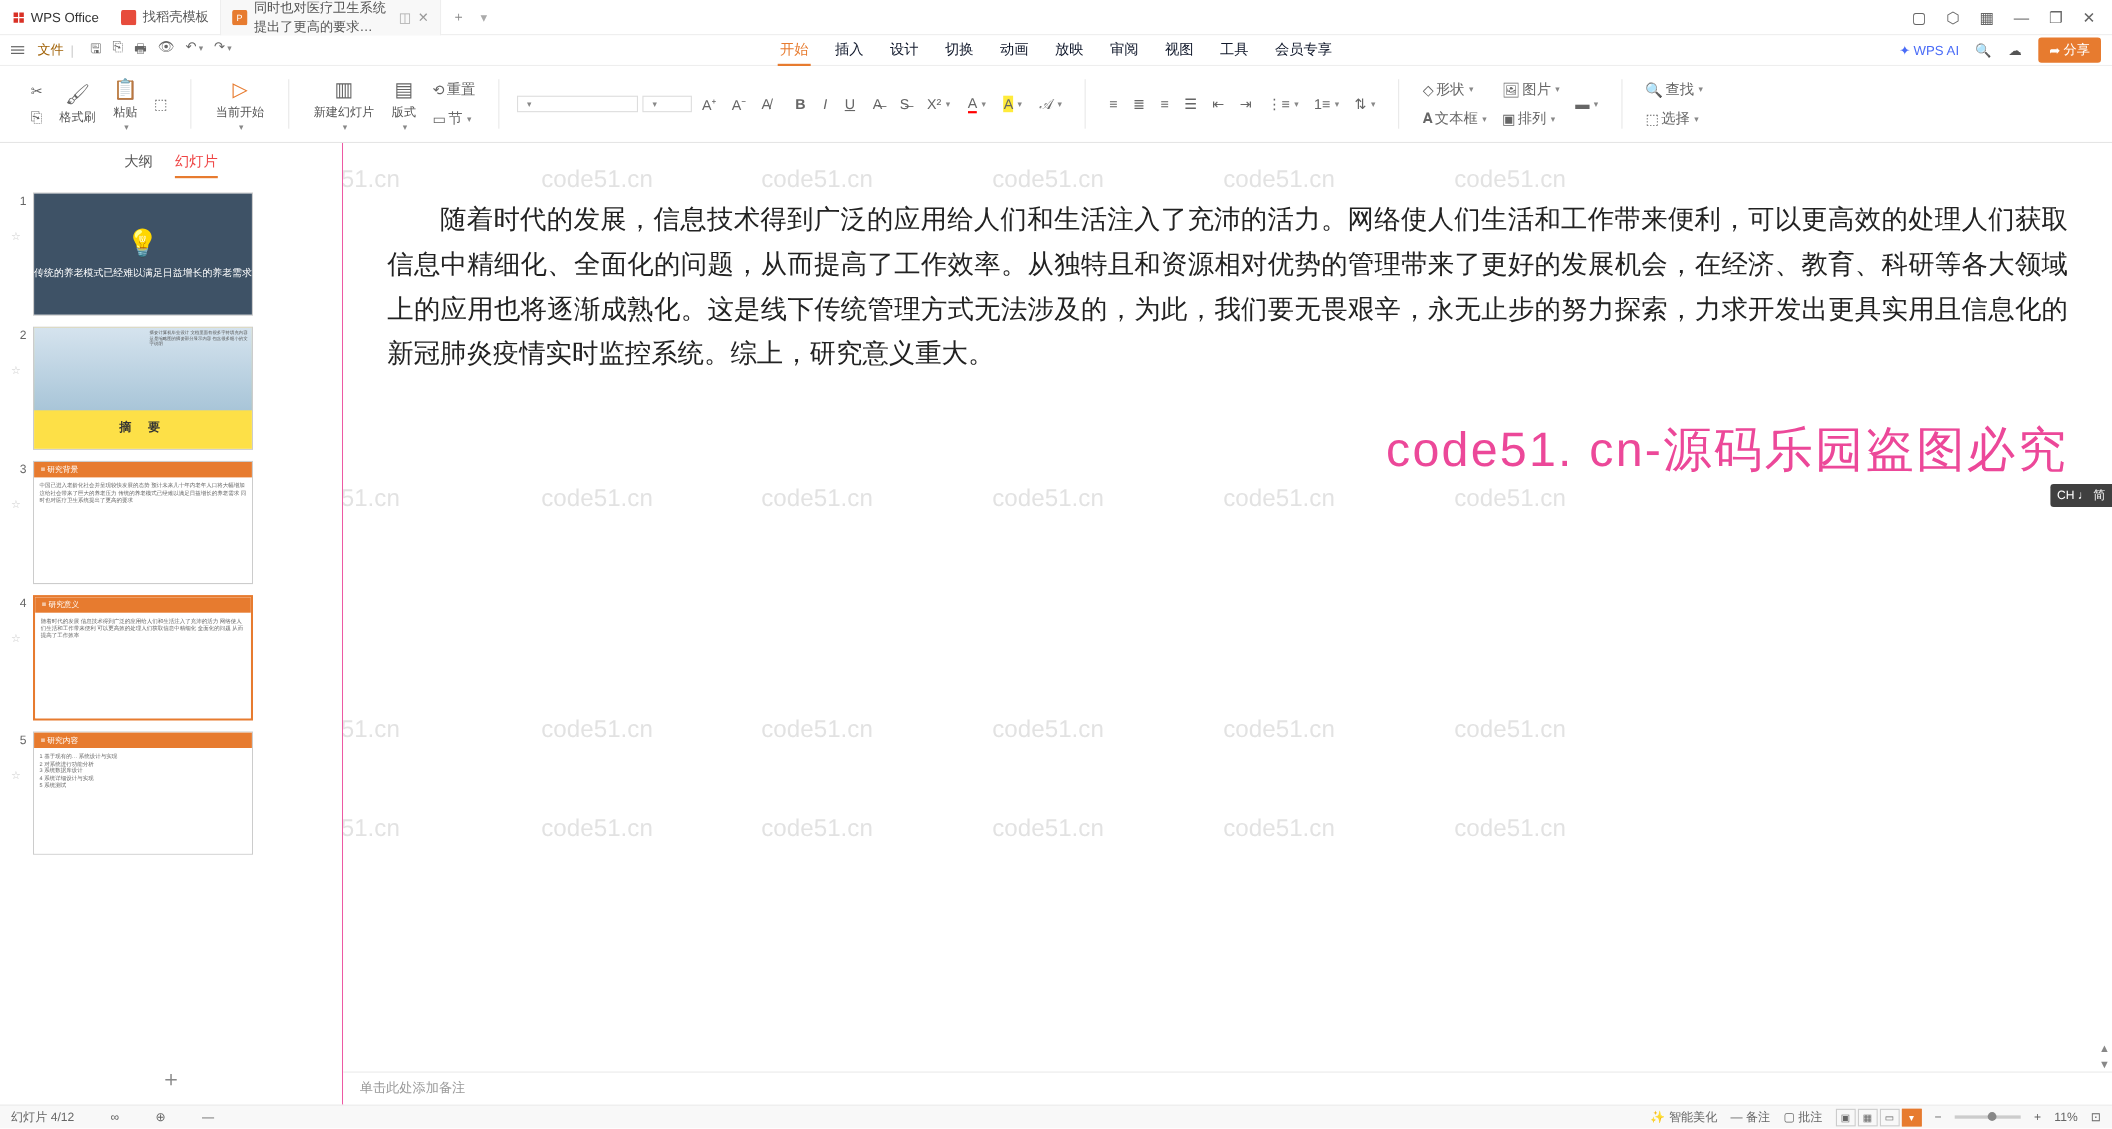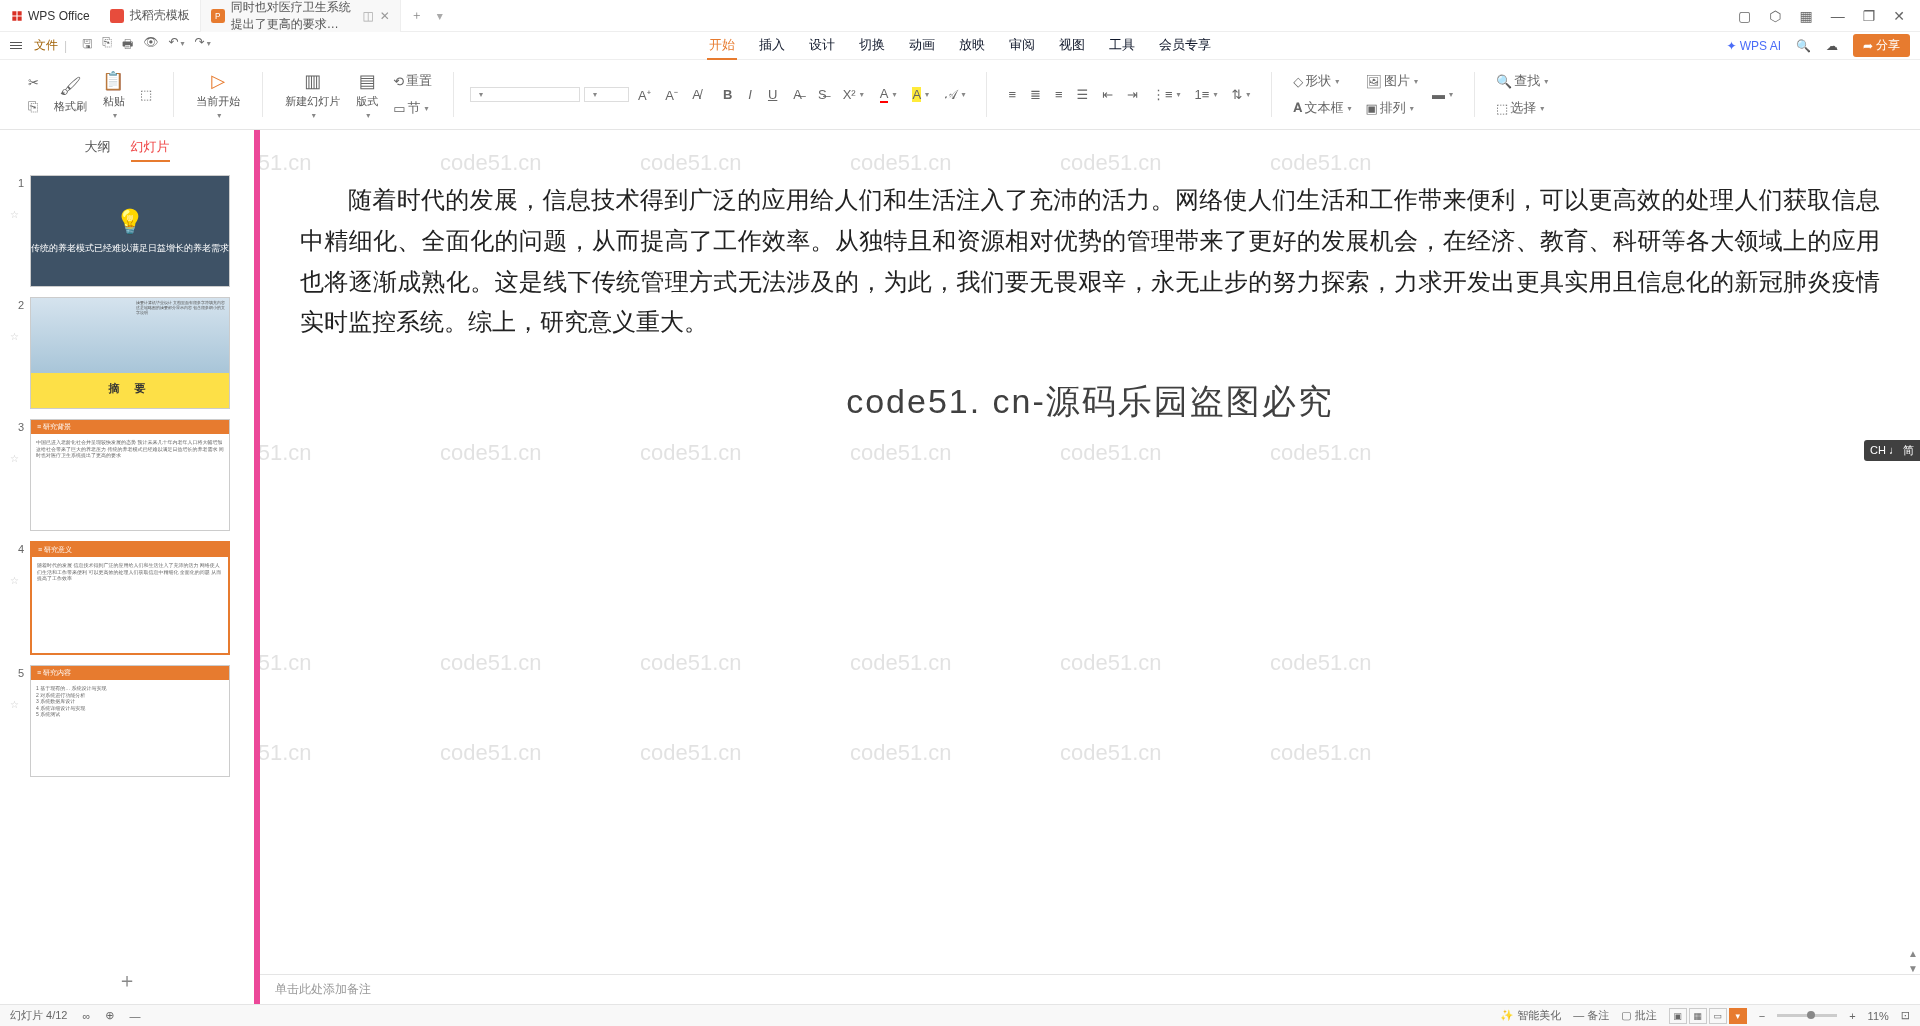--- a/index.html
+++ b/index.html
@@ -28,21 +28,21 @@
 .share-btn{background:#e77b2f;color:#fff;padding:3px 10px;border-radius:3px;display:flex;align-items:center;gap:3px}
 .ribbon{height:70px;border-bottom:1px solid #e5e5e5;display:flex;align-items:center;padding:0 15px;gap:4px;position:relative}
 .rgroup{display:flex;align-items:center;gap:4px;height:60px;padding:0 8px}
 .rsep{width:1px;height:45px;background:#e8e8e8;margin:0 4px}
 .vbtn{display:flex;flex-direction:column;align-items:center;gap:2px;padding:2px 6px;cursor:pointer;color:#555;font-size:11px}
 .vbtn .ico{width:22px;height:22px;display:flex;align-items:center;justify-content:center;font-size:18px;color:#666}
 .sbtn{padding:3px 5px;cursor:pointer;color:#666;font-size:13px;display:flex;align-items:center;gap:2px}
 .dd::after{content:"▾";font-size:8px;margin-left:2px;color:#888}
 .stack{display:flex;flex-direction:column;gap:3px}
 .main{display:flex;height:calc(100% - 130px - 22px)}
-.side-panel{width:260px;background:#fff;border-right:6px solid #ec4899;display:flex;flex-direction:column}
+.side-panel{width:312px;background:#fff;border-right:1px solid #ec4899;display:flex;flex-direction:column}
 .side-tabs{display:flex;justify-content:center;gap:20px;padding:8px 0;font-size:13px;color:#555}
 .side-tabs .st{cursor:pointer;padding-bottom:4px}
 .side-tabs .st.active{color:#ef4444;border-bottom:2px solid #e77b2f}
 .thumbs{flex:1;overflow-y:auto;padding:5px 10px}
 .thumb-row{display:flex;gap:6px;margin-bottom:10px;align-items:flex-start}
 .thumb-num{width:14px;text-align:right;color:#666;font-size:11px;padding-top:2px}
 .thumb-star{color:#ccc;font-size:10px;padding-top:20px}
 .thumb{width:200px;border:1px solid #ccc;background:#fff;cursor:pointer;position:relative}
 .thumb.active{border:2px solid #e77b2f}
 .th1{height:110px;background:#3e5266;display:flex;flex-direction:column;align-items:center;justify-content:center;color:#fff;font-size:9px}
@@ -55,24 +55,24 @@
 .th-oh{height:14px;background:#e77b2f;color:#fff;font-size:7px;padding:2px 6px;display:flex;align-items:center}
 .th-body{padding:5px;font-size:5px;color:#666;line-height:1.3}
 .add-slide{text-align:center;padding:10px;color:#888;font-size:20px;cursor:pointer}
 .canvas-area{flex:1;background:#fff;display:flex;flex-direction:column;position:relative;overflow:hidden}
 .slide-canvas{flex:1;background:#fff;margin:0;position:relative}
 .slide-header{background:#e77b2f;color:#fff;padding:18px 40px;font-size:34px;display:flex;align-items:center;gap:14px}
 .header-icon{display:flex;flex-direction:column;gap:5px}
 .header-icon span{width:30px;height:3px;background:#fff}
 .slide-body{padding:50px 40px 20px;font-size:24px;line-height:1.7;color:#222;text-align:justify}
 .slide-body p{text-indent:2em}
-.watermark-red{color:#404040;font-size:34px;text-align:center;margin-top:30px;letter-spacing:2px}
+.watermark-red{color:#ec4899;font-size:44px;text-align:right;margin-top:30px;letter-spacing:2px}
 .wm{position:absolute;color:rgba(140,140,140,0.25);font-size:22px;pointer-events:none;font-weight:400}
 .notes-bar{border-top:1px solid #e5e5e5;padding:6px 15px;color:#999;font-size:12px;background:#fff}
-.status-bar{height:22px;background:#f8f8f8;border-top:1px solid #e5e5e5;display:flex;align-items:center;padding:0 10px;font-size:11px;color:#666;gap:15px}
+.status-bar{height:22px;background:#f8f8f8;border-top:1px solid #e5e5e5;display:flex;align-items:center;padding:0 10px;font-size:11px;color:#666;gap:33px}
 .status-right{margin-left:auto;display:flex;align-items:center;gap:12px}
 .view-btns{display:flex;gap:2px}
 .view-btns span{width:18px;height:16px;border:1px solid #ccc;display:flex;align-items:center;justify-content:center;cursor:pointer;font-size:9px}
 .view-btns span.active{background:#e77b2f;border-color:#e77b2f;color:#fff}
 .ime-badge{position:absolute;right:0;top:440px;background:#404040;color:#fff;font-size:11px;padding:3px 6px;border-radius:3px 0 0 3px}
 .scroll-ind{position:absolute;right:2px;bottom:30px;color:#888;font-size:10px;display:flex;flex-direction:column;gap:4px}
 </style>
 </head>
 <body>
 

